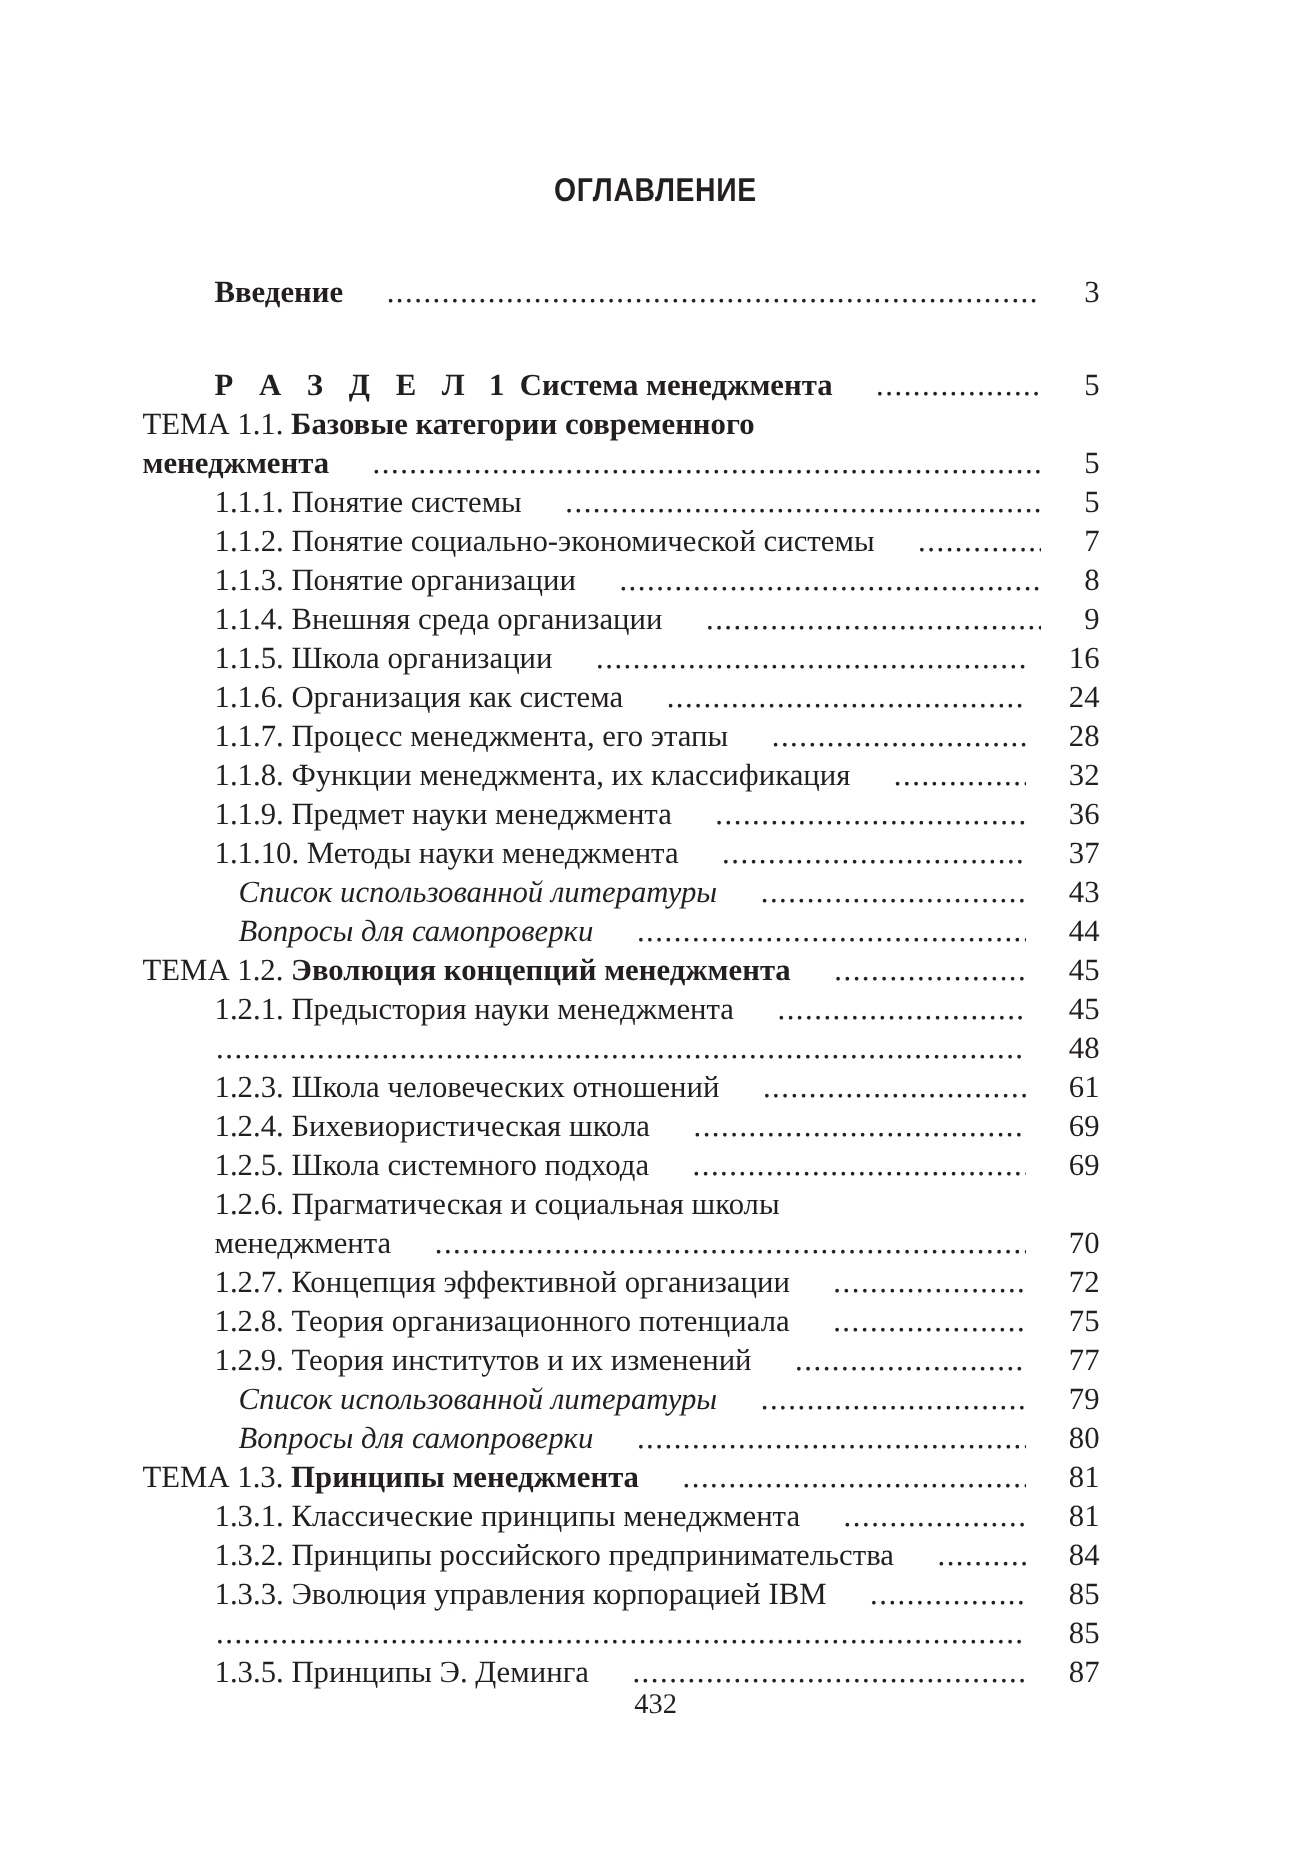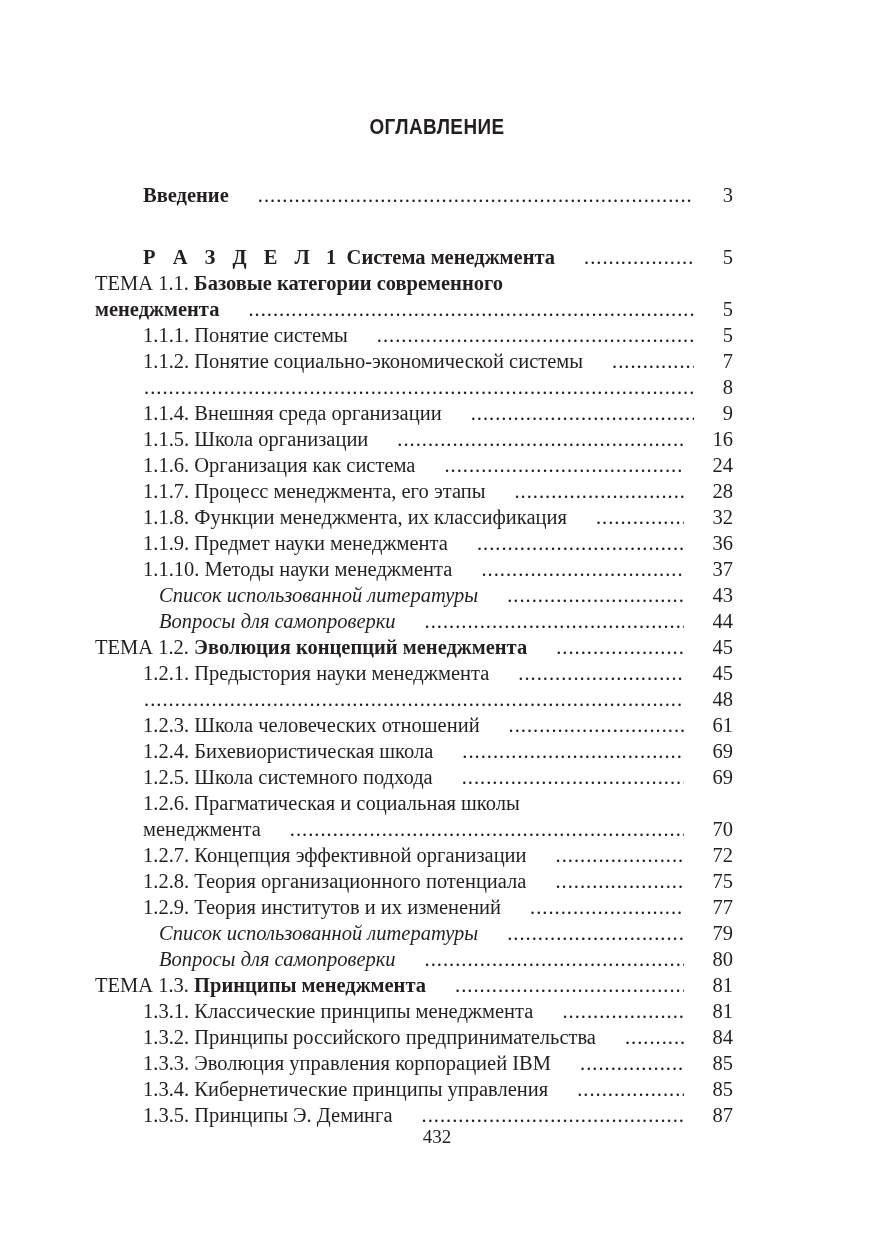--- a/index.html
+++ b/index.html
@@ -62,20 +62,21 @@
         <span class="lbl"><span>1.1.1.</span> <span>Понятие системы</span></span>
         <span class="dots"></span>
         <span class="pg">5</span>
       </div>
       <div class="row ind">
         <span class="lbl"><span>1.1.2.</span> <span>Понятие социально-экономической системы</span></span>
         <span class="dots"></span>
         <span class="pg">7</span>
       </div>
       <div class="row ind">
+        <span class="lbl"><span>1.1.3.</span> <span>Понятие организации</span></span>
         <span class="dots"></span>
         <span class="pg">8</span>
       </div>
       <div class="row ind">
         <span class="lbl"><span>1.1.4.</span> <span>Внешняя среда организации</span></span>
         <span class="dots"></span>
         <span class="pg">9</span>
       </div>
       <div class="row ind">
         <span class="lbl"><span>1.1.5.</span> <span>Школа организации</span></span>
@@ -217,21 +218,20 @@
         <span class="lbl"><span>1.3.2.</span> <span>Принципы российского предпринимательства</span></span>
         <span class="dots"></span>
         <span class="pg">84</span>
       </div>
       <div class="row ind">
         <span class="lbl"><span>1.3.3.</span> <span>Эволюция управления корпорацией IBM</span></span>
         <span class="dots"></span>
         <span class="pg">85</span>
       </div>
       <div class="row ind">
-        <span class="lbl"><span>1.3.4.</span> <span>Кибернетические принципы управления</span></span>
         <span class="dots"></span>
         <span class="pg">85</span>
       </div>
       <div class="row ind">
         <span class="lbl"><span>1.3.5.</span> <span>Принципы Э. Деминга</span></span>
         <span class="dots"></span>
         <span class="pg">87</span>
       </div>
     </div>
 </div>

